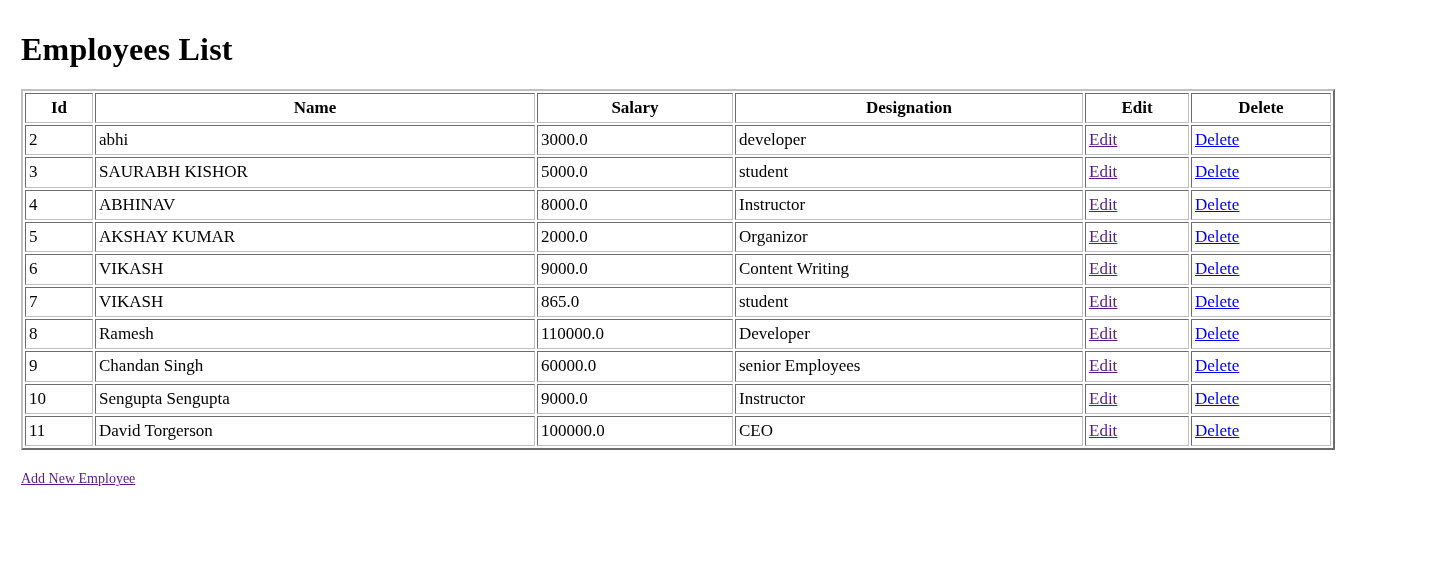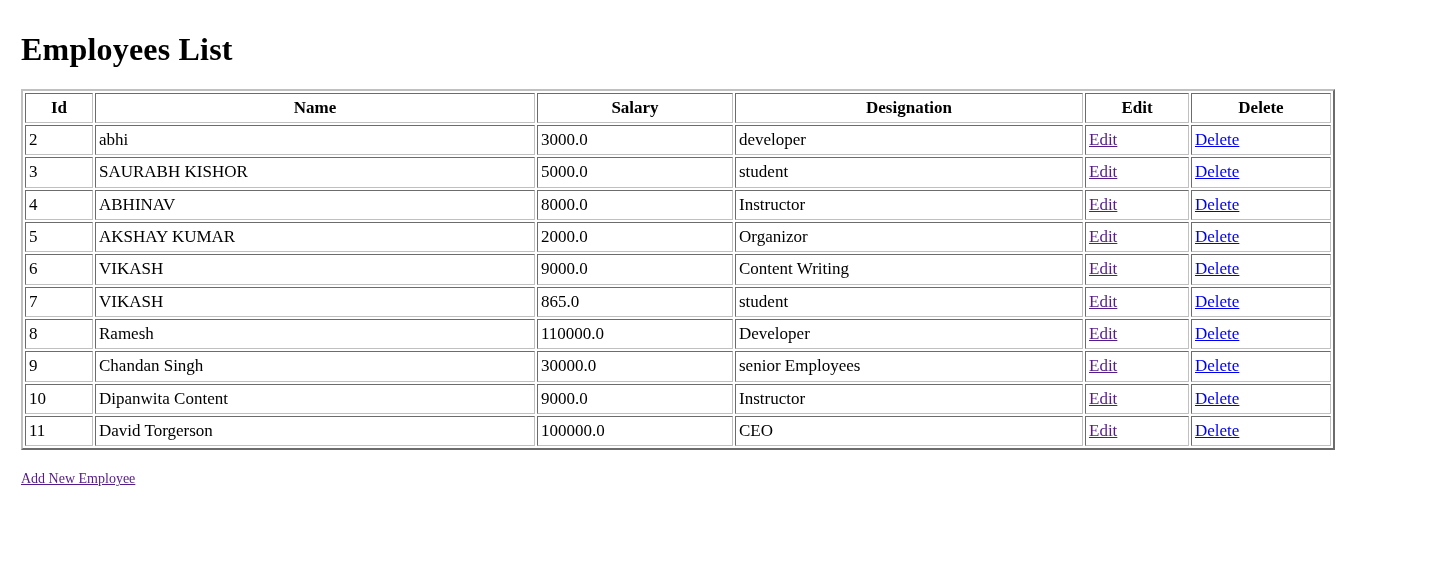--- a/index.html
+++ b/index.html
@@ -152,28 +152,28 @@
           <td>8</td>
           <td>Ramesh</td>
           <td>110000.0</td>
           <td>Developer</td>
           <td><a href="#" class="link-visited">Edit</a></td>
           <td><a href="#" class="link-unvisited">Delete</a></td>
         </tr>
         <tr>
           <td>9</td>
           <td>Chandan Singh</td>
-          <td>30000.0</td>
+          <td>60000.0</td>
           <td>senior Employees</td>
           <td><a href="#" class="link-visited">Edit</a></td>
           <td><a href="#" class="link-unvisited">Delete</a></td>
         </tr>
         <tr>
           <td>10</td>
-          <td>Dipanwita Content</td>
+          <td>Sengupta Sengupta</td>
           <td>9000.0</td>
           <td>Instructor</td>
           <td><a href="#" class="link-visited">Edit</a></td>
           <td><a href="#" class="link-unvisited">Delete</a></td>
         </tr>
         <tr>
           <td>11</td>
           <td>David Torgerson</td>
           <td>100000.0</td>
           <td>CEO</td>

